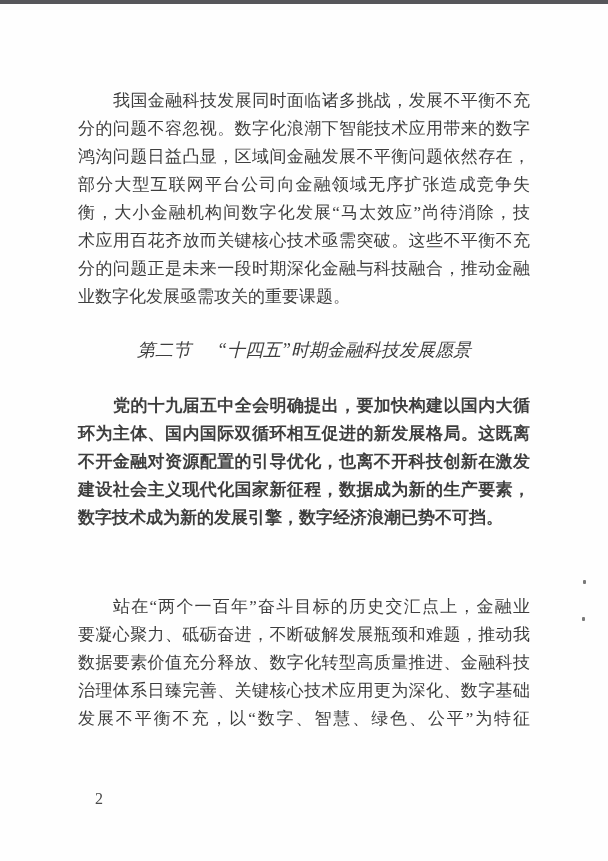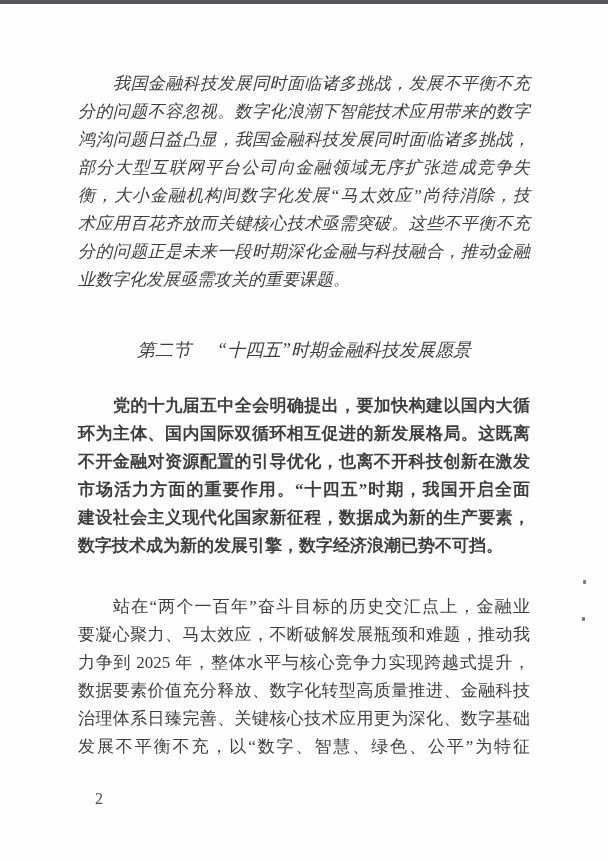--- a/index.html
+++ b/index.html
@@ -16,21 +16,21 @@
     top: 0; left: 0;
     width: 608px; height: 4px;
     background: #56565a;
   }
   .text-block {
     position: absolute;
     left: 78px;
     width: 452px;
     color: #3e3e3e;
   }
-  .para-1 { top: 70px; font-style: italic; }
+  .para-1 { top: 87px; }
   .para-2 { top: 392px; font-weight: bold; }
   .para-3 { top: 593px; }
   .line {
     height: 28px;
     line-height: 28px;
     font-size: 17px;
     text-align: justify;
     text-align-last: justify;
     white-space: nowrap;
     color: #3e3e3e;
@@ -68,45 +68,43 @@
 </head>
 <body>
 
 <div class="page" style="background: rgb(254, 254, 254);">
 
   <div class="top-border" style="background: rgb(86, 86, 90);"></div>
 
   <section class="text-block para-1">
       <div class="line first">我国金融科技发展同时面临诸多挑战，发展不平衡不充</div>
       <div class="line">分的问题不容忽视。数字化浪潮下智能技术应用带来的数字</div>
-      <div class="line">鸿沟问题日益凸显，我国金融科技发展同时面临诸多挑战，</div>
+      <div class="line">鸿沟问题日益凸显，区域间金融发展不平衡问题依然存在，</div>
       <div class="line">部分大型互联网平台公司向金融领域无序扩张造成竞争失</div>
       <div class="line">衡，大小金融机构间数字化发展“马太效应”尚待消除，技</div>
       <div class="line">术应用百花齐放而关键核心技术亟需突破。这些不平衡不充</div>
       <div class="line">分的问题正是未来一段时期深化金融与科技融合，推动金融</div>
       <div class="line last">业数字化发展亟需攻关的重要课题。</div>
     </section>
 
   <div class="section-heading">
     <span class="section-label">第二节</span><span>“十四五”时期金融科技发展愿景</span>
   </div>
 
   <section class="text-block para-2">
       <div class="line first">党的十九届五中全会明确提出，要加快构建以国内大循</div>
       <div class="line">环为主体、国内国际双循环相互促进的新发展格局。这既离</div>
       <div class="line">不开金融对资源配置的引导优化，也离不开科技创新在激发</div>
-      <div class="line">市场活力方面的重要作用。“十四五”时期，我国开启全面</div>
       <div class="line">建设社会主义现代化国家新征程，数据成为新的生产要素，</div>
       <div class="line last">数字技术成为新的发展引擎，数字经济浪潮已势不可挡。</div>
     </section>
 
   <section class="text-block para-3">
       <div class="line first">站在“两个一百年”奋斗目标的历史交汇点上，金融业</div>
-      <div class="line">要凝心聚力、马太效应，不断破解发展瓶颈和难题，推动我</div>
-      <div class="line">力争到 2025 年，整体水平与核心竞争力实现跨越式提升，</div>
+      <div class="line">要凝心聚力、砥砺奋进，不断破解发展瓶颈和难题，推动我</div>
       <div class="line">数据要素价值充分释放、数字化转型高质量推进、金融科技</div>
       <div class="line">治理体系日臻完善、关键核心技术应用更为深化、数字基础</div>
       <div class="line">发展不平衡不充，以“数字、智慧、绿色、公平”为特征</div>
     </section>
 
   <div class="page-number">2</div>
 
   <div id="specks">
       <div class="speck" style="left: 583px; top: 580px;"></div>
       <div class="speck" style="left: 582px; top: 617px;"></div>

